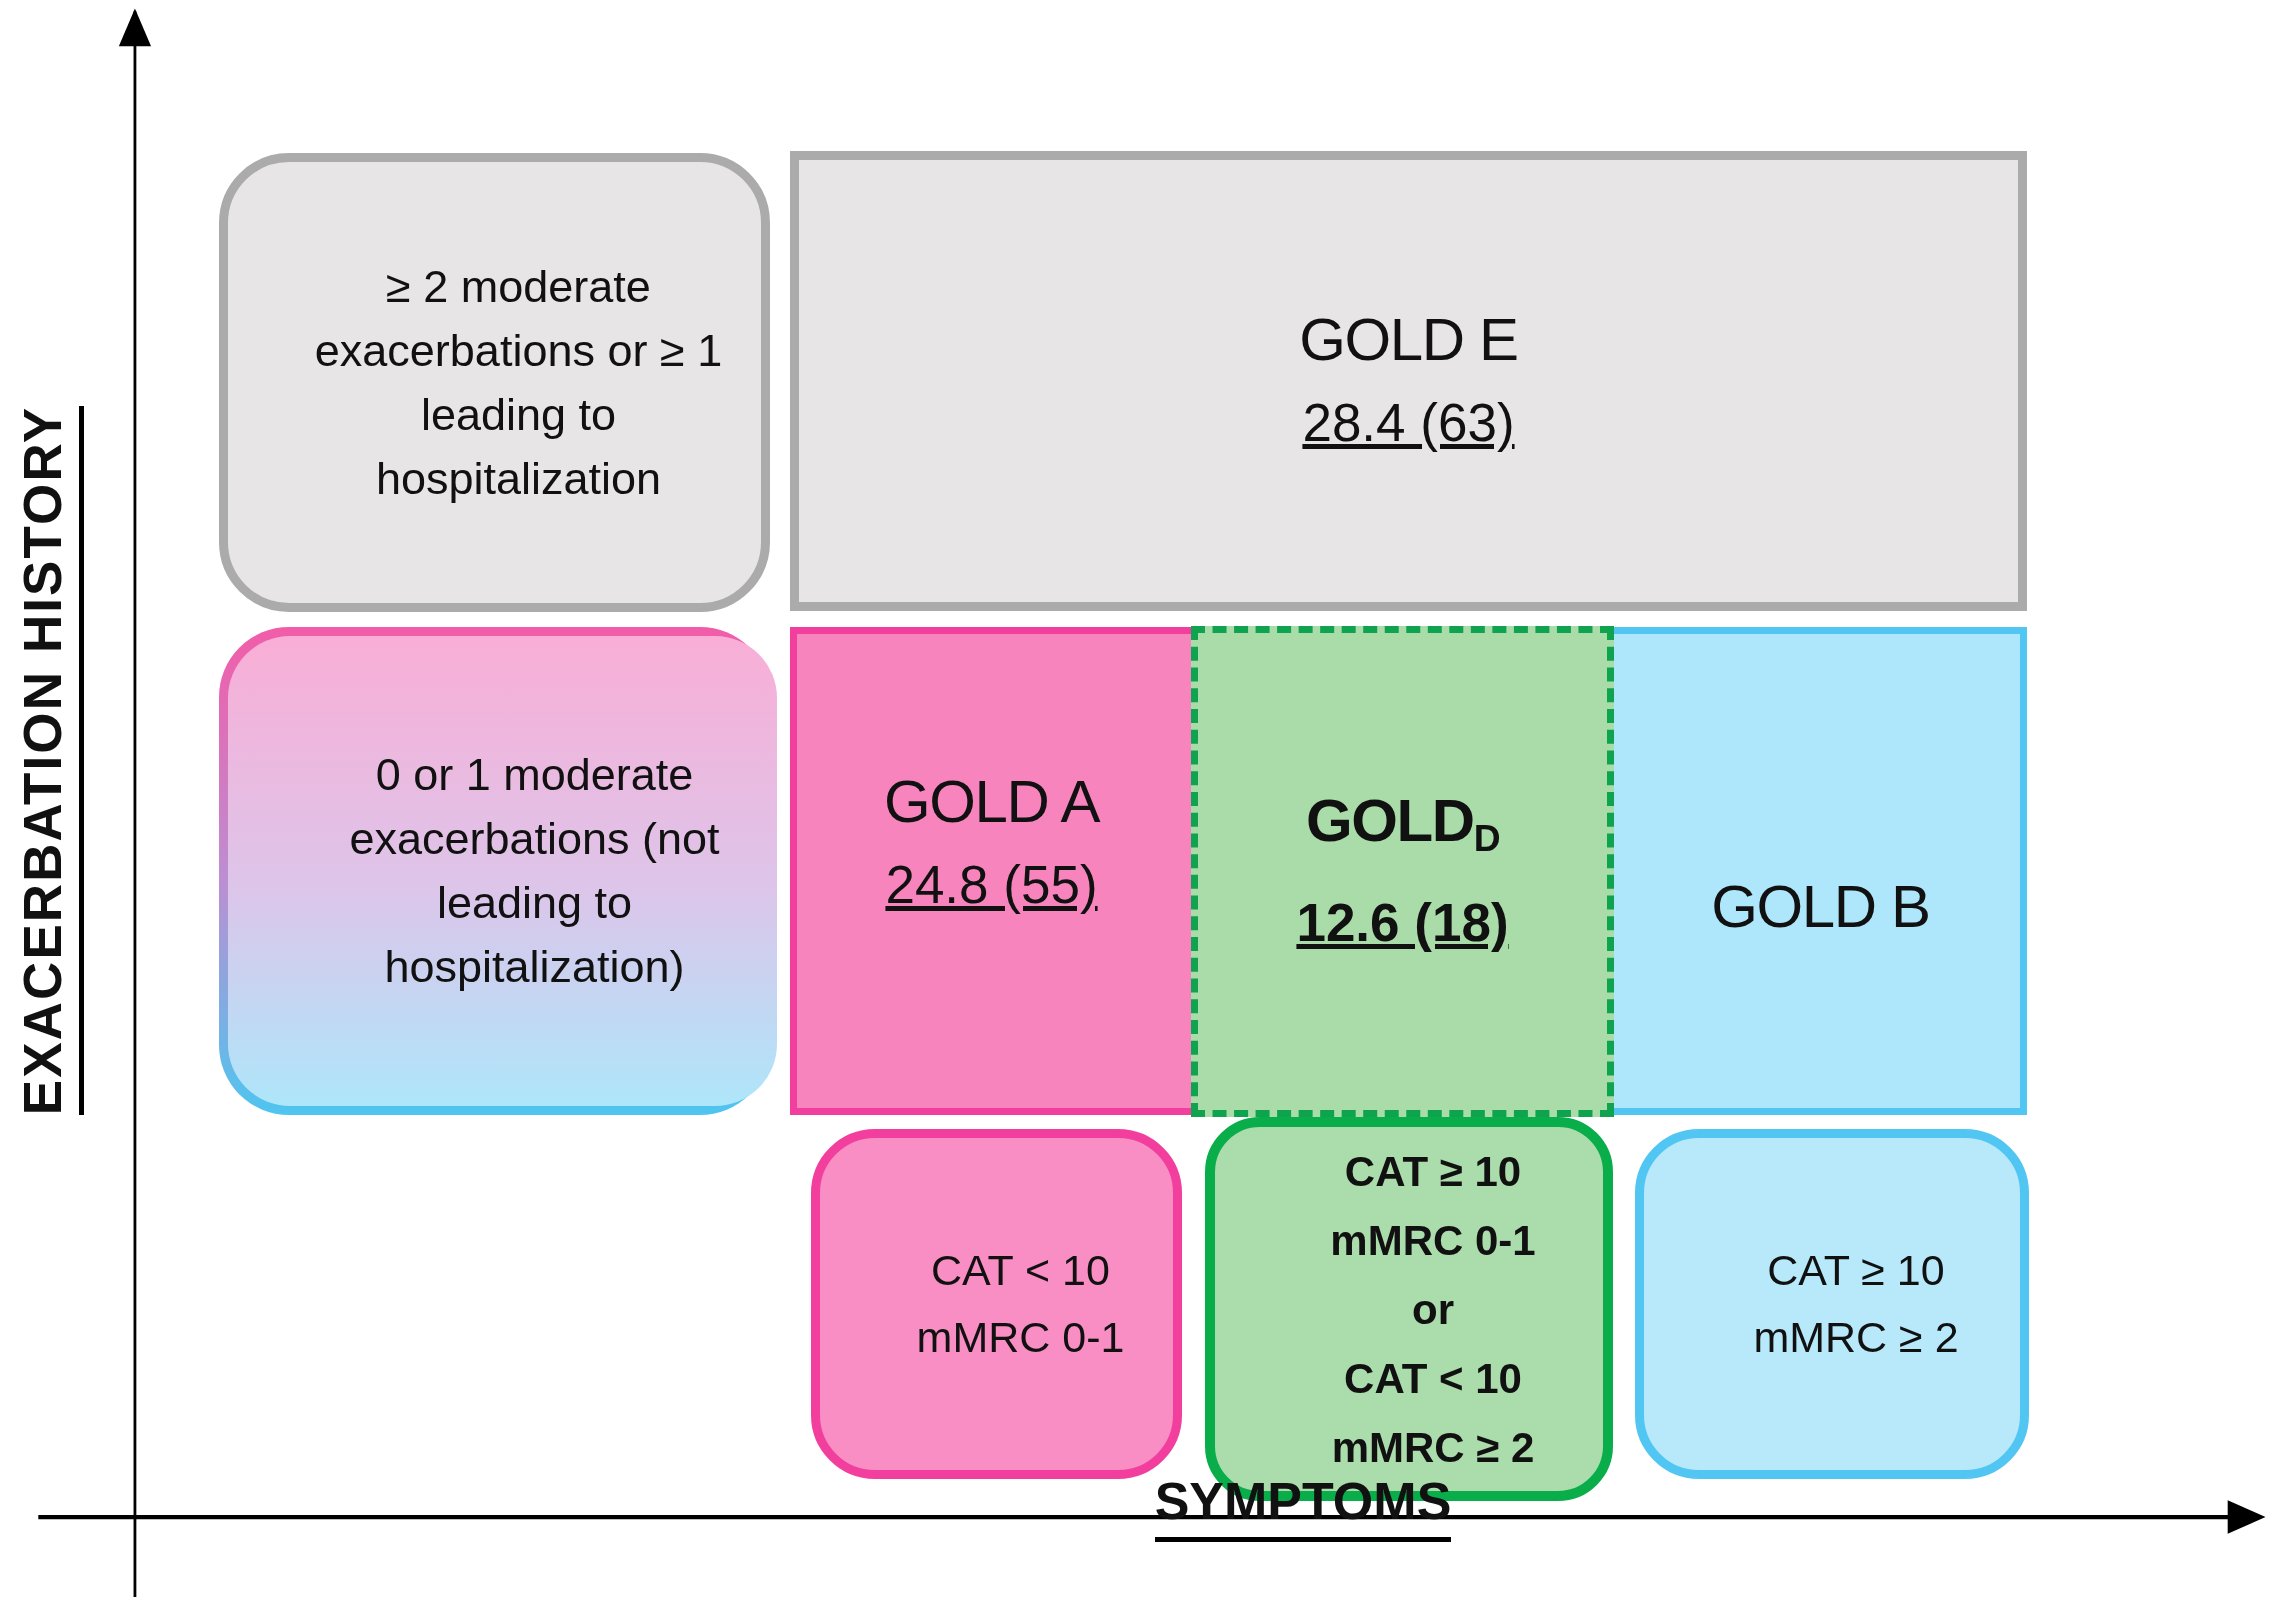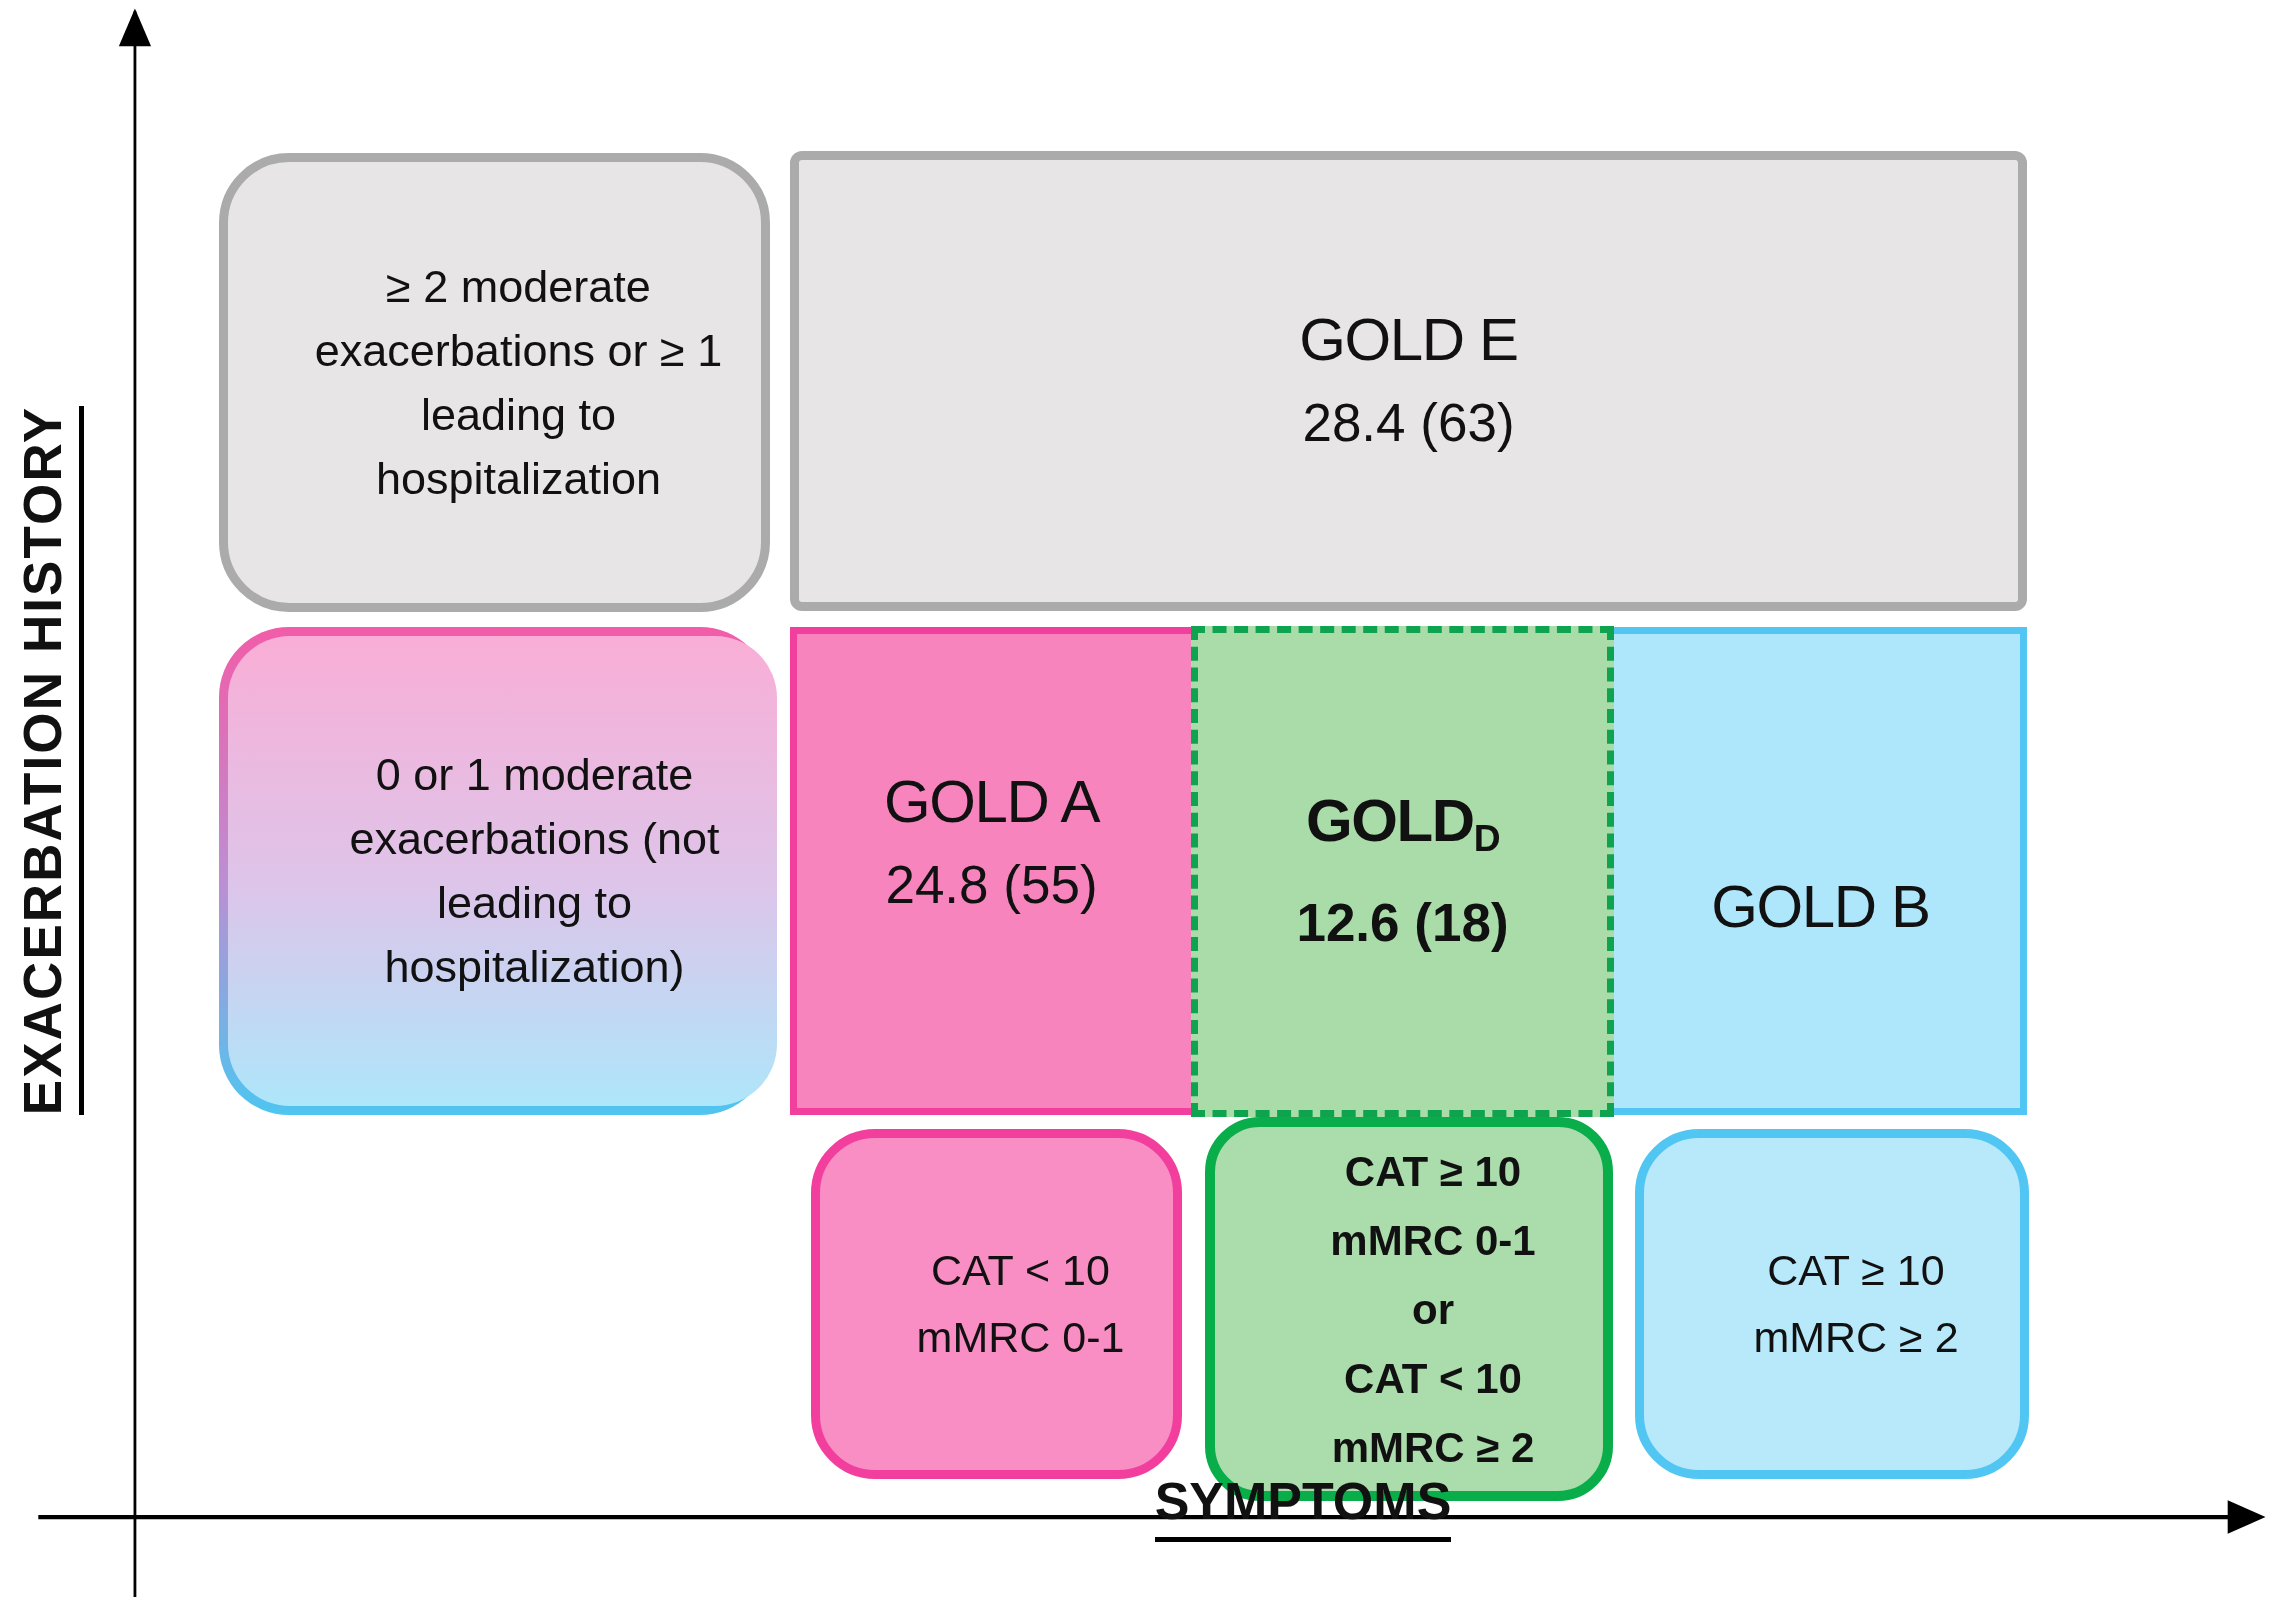--- a/index.html
+++ b/index.html
@@ -19,21 +19,21 @@
   }
   .xlabel {
     position:absolute; left:1093px; top:1471px; width:420px; text-align:center;
     font-size:52px; font-weight:bold; z-index:2;
   }
   .underlined { border-bottom:5.6px solid #000; padding-bottom:7px; }
 
   
   .ml { white-space:pre-line; text-align:center; font-size:45px; line-height:64px;margin-left:48px; }
 
-  .flexc { display:flex; flex-direction:column; align-items:center; justify-content:center;border-radius:12px; }
+  .flexc { display:flex; flex-direction:column; align-items:center; justify-content:center; }
 
   
   .gray-round {
     left:219px; top:153px; width:551px; height:459px;
     border:9px solid #ABABAB; border-radius:70px; background:#E7E5E5; z-index:1;
   }
   .gold-e {
     left:790px; top:151px; width:1237px; height:460px;
     border:9.8px solid #ABABAB; background:#E7E5E5; z-index:1;
   }
@@ -56,21 +56,21 @@
   .blue-area {
     left:1457px; top:627px; width:570px; height:488px;
     background:#AEE7FB; border:7px solid #52C6F2; z-index:2;
   }
   .green-dashed {
     left:1191px; top:626px; width:423px; height:491px;
     background:#A9DCA9; border:7.7px dashed #0FA350; z-index:3;
   }
   .cell-text { z-index:4; }
   .cell-name { font-size:60px; line-height:83px; letter-spacing:-1.4px; }
-  .cell-value { font-size:53px; line-height:83px; }
+  .cell-value { font-size:53px; line-height:83px;text-decoration:underline; }
   .bold { font-weight:bold; }
   sub.gold-sub { font-size:0.62em; vertical-align:-0.28em; font-weight:bold; }
 
   
   .pink-bottom {
     left:811px; top:1129px; width:371px; height:350px;
     border:9px solid #F23F9E; border-radius:64px; background:#F98EC4; z-index:1;
   }
   .green-bottom {
     left:1205px; top:1117px; width:408px; height:384px;

